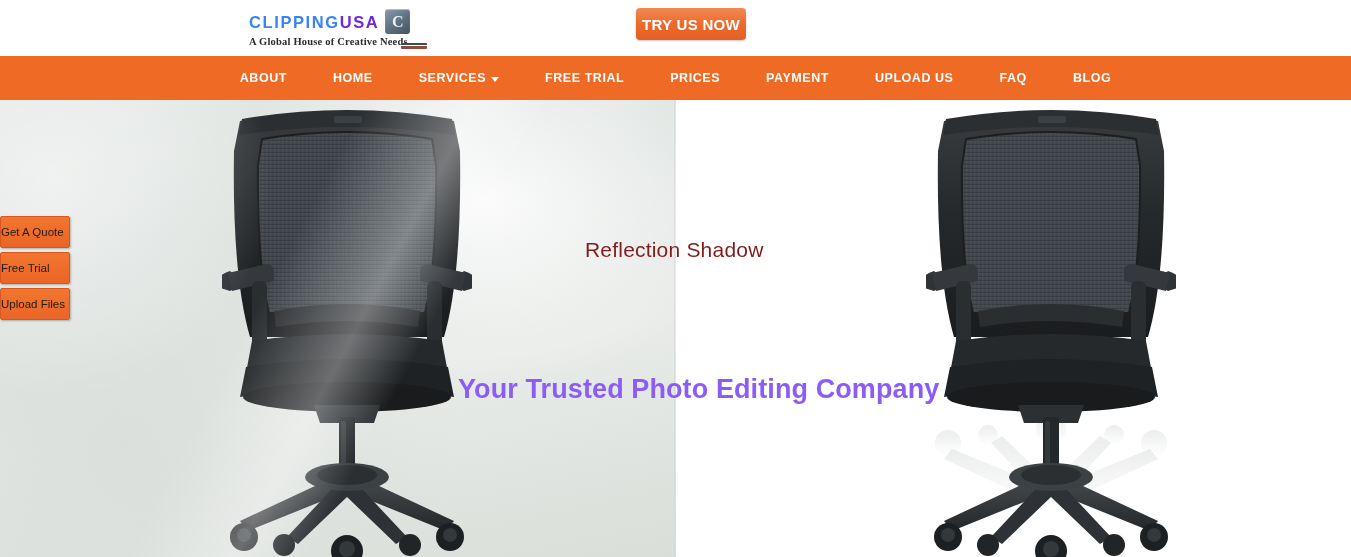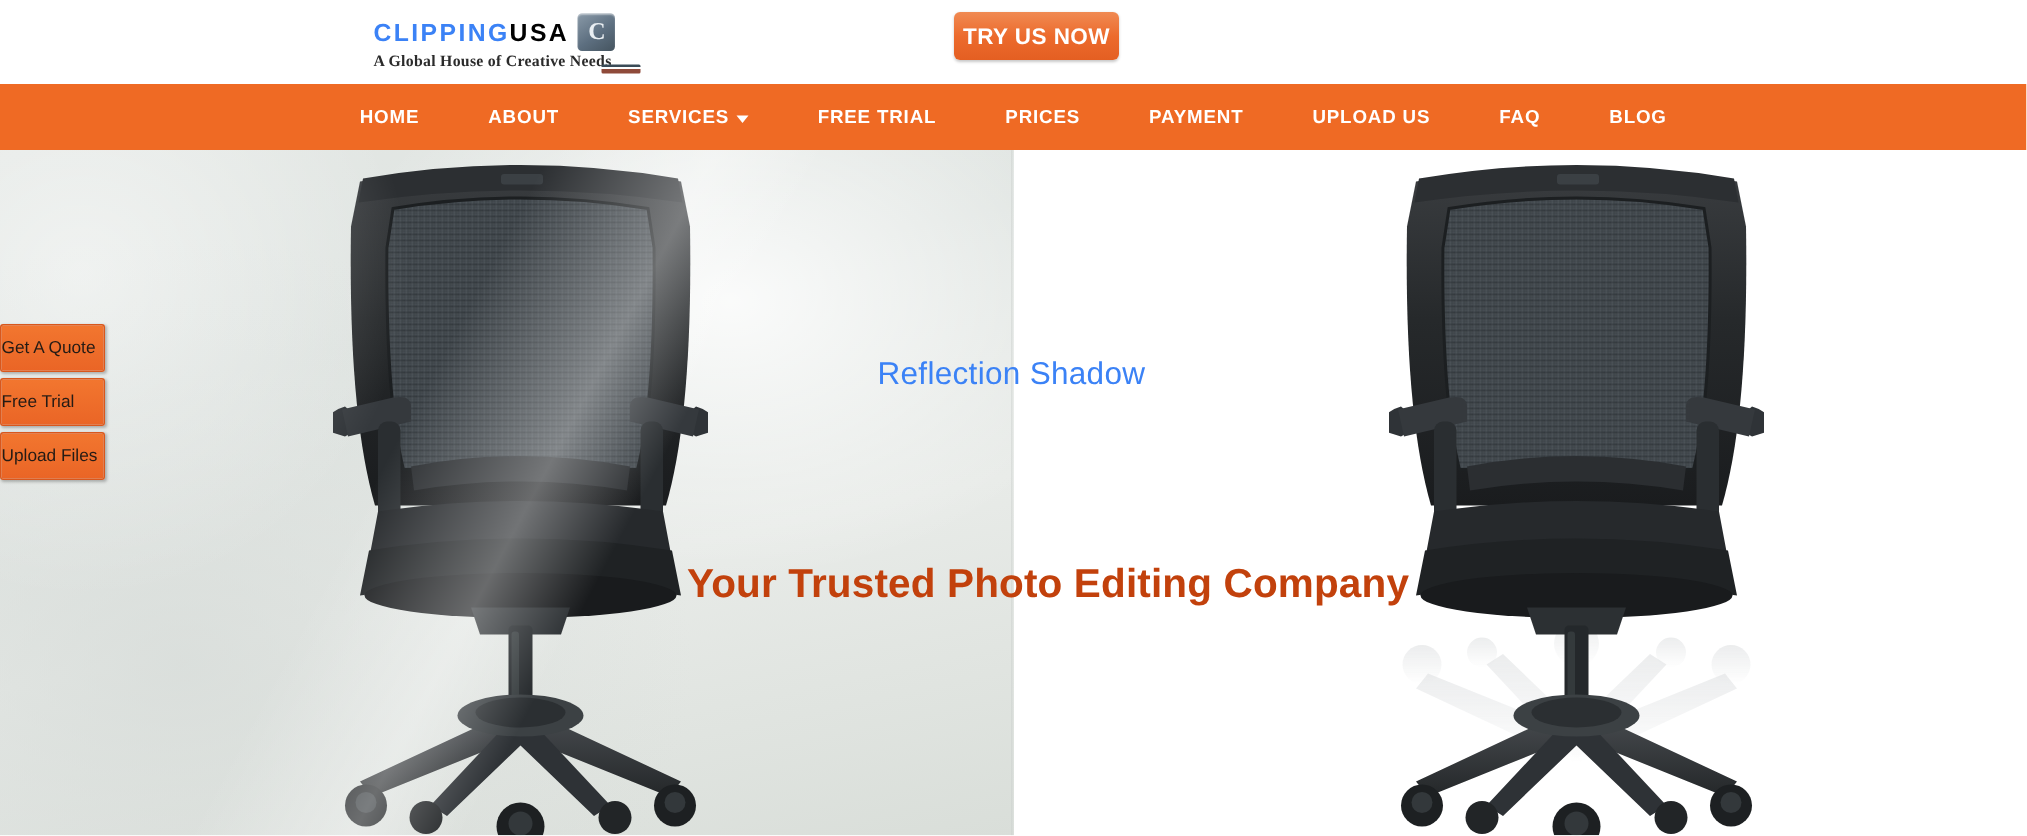--- a/index.html
+++ b/index.html
@@ -19,21 +19,21 @@
   .logo-wrap{
     position:absolute; left:249px; top:9px;
     display:flex; flex-direction:column; align-items:flex-start;
   }
   .logo-row{ display:flex; align-items:center; }
   .logo-main{
     font-size:16.5px; font-weight:bold; letter-spacing:1.6px;
     line-height:18px; white-space:nowrap;
   }
   .logo-clipping{ color:#3b82f6; }
-  .logo-usa{ color:#000000; }
+  .logo-usa{ color:#6d28d9; }
   .logo-badge{
     width:25px; height:25px; margin-left:6px; position:relative;
     background:linear-gradient(145deg,#8a9aa8 0%,#5d6f80 55%,#45545f 100%);
     border-radius:3px; display:flex; align-items:center; justify-content:center;
     box-shadow:inset 0 1px 1px rgba(255,255,255,.45);
   }
   .logo-badge span{
     color:#e9eef2; font-size:16px; font-weight:bold; line-height:16px;
     font-family:"Liberation Serif", serif;
   }
@@ -119,25 +119,25 @@
     border:1px solid #d9571c; border-radius:2px;
     color:#241b15; font-size:11.5px; line-height:30px;
     text-align:left; white-space:nowrap; cursor:pointer;
     box-shadow:1px 1px 2px rgba(0,0,0,.25);
     overflow:hidden;
   }
 
   
   .txt-reflection{
     position:absolute; left:585px; top:138px;
-    font-size:21px; color:#3b82f6; letter-spacing:.2px; white-space:nowrap;
+    font-size:21px; color:#7f1d1d; letter-spacing:.2px; white-space:nowrap;
   }
   .txt-headline{
     position:absolute; left:458px; top:274px;
-    font-size:27px; font-weight:bold; color:#c2410c;
+    font-size:27px; font-weight:bold; color:#8b5cf6;
     letter-spacing:.1px; white-space:nowrap;
   }
 </style>
 </head>
 <body>
 
 <div id="page">
 
   <div class="topbar">
 
@@ -153,24 +153,24 @@
       <div class="logo-tagline">A Global House of Creative Needs</div>
       <div class="logo-underline"></div>
     </div>
 
     <button class="try-btn">TRY US NOW</button>
   </div>
 
   <nav class="navbar">
     <ul class="nav-list">
       <li class="nav-item">
+        <span>ABOUT</span>
+      </li>
+      <li class="nav-item">
         <span>HOME</span>
-      </li>
-      <li class="nav-item">
-        <span>ABOUT</span>
       </li>
       <li class="nav-item">
         <span>SERVICES</span>
         <i class="caret"></i>
       </li>
       <li class="nav-item">
         <span>FREE TRIAL</span>
       </li>
       <li class="nav-item">
         <span>PRICES</span>

